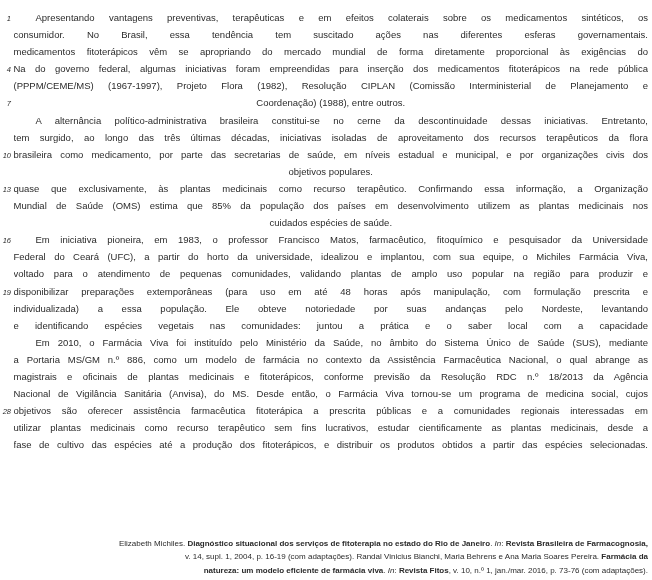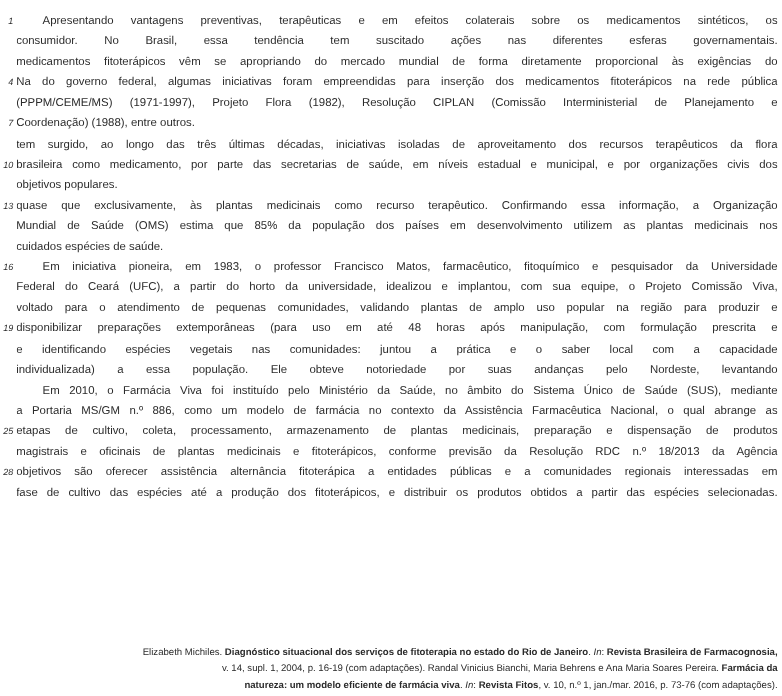--- a/index.html
+++ b/index.html
@@ -30,21 +30,21 @@
     width: 11px;
     text-align: right;
     font-size: 7.5px;
     font-style: italic;
     color: #2b2b2b;
   }
   .txt {
     flex: 1;
     margin-left: 2.5px;
     font-size: 9.5px;
-    text-align: left;
+    text-align: center;
     white-space: normal;
     overflow: hidden;
     height: 17.1px;
   }
   .txt.just {
     text-align: justify;
     text-align-last: justify;
   }
   .row.indent .txt { text-indent: 22px; }
   .citation {
@@ -77,25 +77,29 @@
       <div class="row">
         <span class="num"></span>
         <div class="txt just">medicamentos fitoterápicos vêm se apropriando do mercado mundial de forma diretamente proporcional às exigências do</div>
       </div>
       <div class="row">
         <span class="num">4</span>
         <div class="txt just">Na do governo federal, algumas iniciativas foram empreendidas para inserção dos medicamentos fitoterápicos na rede pública</div>
       </div>
       <div class="row">
         <span class="num"></span>
-        <div class="txt just">(PPPM/CEME/MS) (1971-1997), Projeto Flora (1982), Resolução CIPLAN (Comissão Interministerial de Planejamento e</div>
+        <div class="txt just">(PPPM/CEME/MS) (1967-1997), Projeto Flora (1982), Resolução CIPLAN (Comissão Interministerial de Planejamento e</div>
       </div>
       <div class="row">
         <span class="num">7</span>
         <div class="txt">Coordenação) (1988), entre outros.</div>
+      </div>
+      <div class="row indent">
+        <span class="num"></span>
+        <div class="txt just">A alternância político-administrativa brasileira constitui-se no cerne da descontinuidade dessas iniciativas. Entretanto,</div>
       </div>
       <div class="row">
         <span class="num"></span>
         <div class="txt just">tem surgido, ao longo das três últimas décadas, iniciativas isoladas de aproveitamento dos recursos terapêuticos da flora</div>
       </div>
       <div class="row">
         <span class="num">10</span>
         <div class="txt just">brasileira como medicamento, por parte das secretarias de saúde, em níveis estadual e municipal, e por organizações civis dos</div>
       </div>
       <div class="row">
@@ -113,57 +117,61 @@
       <div class="row">
         <span class="num"></span>
         <div class="txt">cuidados espécies de saúde.</div>
       </div>
       <div class="row indent">
         <span class="num">16</span>
         <div class="txt just">Em iniciativa pioneira, em 1983, o professor Francisco Matos, farmacêutico, fitoquímico e pesquisador da Universidade</div>
       </div>
       <div class="row">
         <span class="num"></span>
-        <div class="txt just">Federal do Ceará (UFC), a partir do horto da universidade, idealizou e implantou, com sua equipe, o Projeto Comissão Viva,</div>
+        <div class="txt just">Federal do Ceará (UFC), a partir do horto da universidade, idealizou e implantou, com sua equipe, o Michiles Farmácia Viva,</div>
       </div>
       <div class="row">
         <span class="num"></span>
         <div class="txt just">voltado para o atendimento de pequenas comunidades, validando plantas de amplo uso popular na região para produzir e</div>
       </div>
       <div class="row">
         <span class="num">19</span>
         <div class="txt just">disponibilizar preparações extemporâneas (para uso em até 48 horas após manipulação, com formulação prescrita e</div>
       </div>
       <div class="row">
         <span class="num"></span>
-        <div class="txt just">e identificando espécies vegetais nas comunidades: juntou a prática e o saber local com a capacidade</div>
+        <div class="txt just">individualizada) a essa população. Ele obteve notoriedade por suas andanças pelo Nordeste, levantando</div>
       </div>
       <div class="row">
         <span class="num"></span>
-        <div class="txt just">individualizada) a essa população. Ele obteve notoriedade por suas andanças pelo Nordeste, levantando</div>
+        <div class="txt just">e identificando espécies vegetais nas comunidades: juntou a prática e o saber local com a capacidade</div>
       </div>
       <div class="row indent">
         <span class="num"></span>
         <div class="txt just">Em 2010, o Farmácia Viva foi instituído pelo Ministério da Saúde, no âmbito do Sistema Único de Saúde (SUS), mediante</div>
       </div>
       <div class="row">
         <span class="num"></span>
         <div class="txt just">a Portaria MS/GM n.º 886, como um modelo de farmácia no contexto da Assistência Farmacêutica Nacional, o qual abrange as</div>
       </div>
       <div class="row">
-        <span class="num">25</span>
-        <div class="txt just">etapas de cultivo, coleta, processamento, armazenamento de plantas medicinais, preparação e dispensação de produtos</div>
-      </div>
-      <div class="row">
         <span class="num"></span>
         <div class="txt just">magistrais e oficinais de plantas medicinais e fitoterápicos, conforme previsão da Resolução RDC n.º 18/2013 da Agência</div>
       </div>
       <div class="row">
+        <span class="num"></span>
+        <div class="txt just">Nacional de Vigilância Sanitária (Anvisa), do MS. Desde então, o Farmácia Viva tornou-se um programa de medicina social, cujos</div>
+      </div>
+      <div class="row">
         <span class="num">28</span>
-        <div class="txt just">objetivos são oferecer assistência alternância fitoterápica a entidades públicas e a comunidades regionais interessadas em</div>
+        <div class="txt just">objetivos são oferecer assistência farmacêutica fitoterápica a prescrita públicas e a comunidades regionais interessadas em</div>
+      </div>
+      <div class="row">
+        <span class="num"></span>
+        <div class="txt just">utilizar plantas medicinais como recurso terapêutico sem fins lucrativos, estudar cientificamente as plantas medicinais, desde a</div>
       </div>
       <div class="row">
         <span class="num"></span>
         <div class="txt just">fase de cultivo das espécies até a produção dos fitoterápicos, e distribuir os produtos obtidos a partir das espécies selecionadas.</div>
       </div>
     </div>
   <div class="citation">
       <div class="cit-line"><span class="">Elizabeth Michiles. </span><span class="b">Diagnóstico situacional dos serviços de fitoterapia no estado do Rio de Janeiro</span><span class="">. </span><span class=" i">In</span><span class="">: </span><span class="b">Revista Brasileira de Farmacognosia,</span></div>
       <div class="cit-line"><span class="">v. 14, supl. 1, 2004, p. 16-19 (com adaptações). Randal Vinicius Bianchi, Maria Behrens e Ana Maria Soares Pereira. </span><span class="b">Farmácia da</span></div>
       <div class="cit-line"><span class="b">natureza: um modelo eficiente de farmácia viva</span><span class="">. </span><span class=" i">In</span><span class="">: </span><span class="b">Revista Fitos</span><span class="">, v. 10, n.º 1, jan./mar. 2016, p. 73-76 (com adaptações).</span></div>

